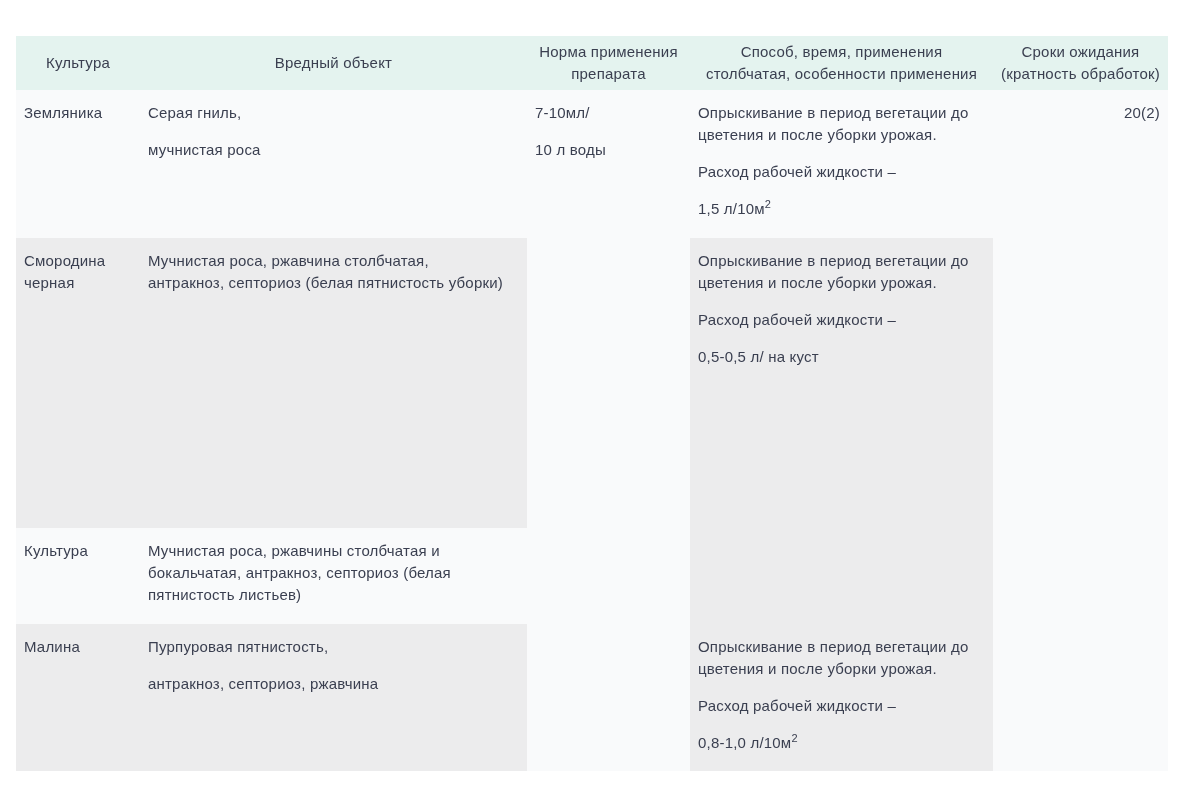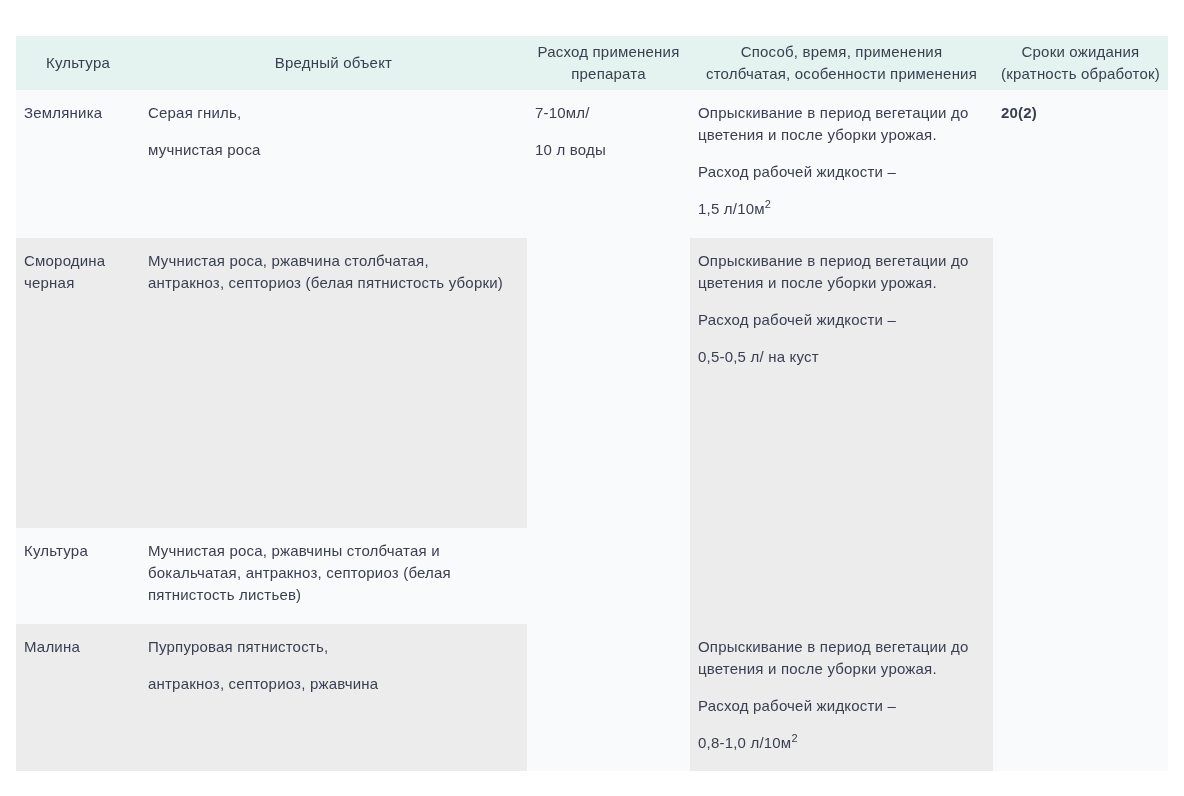--- a/index.html
+++ b/index.html
@@ -46,21 +46,21 @@
   tbody tr.r4{height:147px;}
   td{
     vertical-align:top;
     padding:12px 8px 0 8px;
     line-height:22px;
   }
   td p{margin:0 0 15px 0;}
   .bg-gray{background:var(--stripe-bg);}
   .bg-white{background:var(--cell-bg);}
   .cell-pest p{max-width:358px;}
-  .cell-waiting{text-align:left;font-weight:bold;}
+  .cell-waiting{text-align:right;}
   sup{font-size:11px;line-height:0;}
 </style>
 </head>
 <body>
 
 <div class="table-wrap">
   <table>
     <colgroup>
       <col class="c1">
         <col class="c2">
@@ -70,21 +70,21 @@
     </colgroup>
     <thead>
       <tr>
         <th>
           <span>Культура</span>
         </th>
         <th>
           <span>Вредный объект</span>
         </th>
         <th>
-          <span>Расход применения</span>
+          <span>Норма применения</span>
           <span>препарата</span>
         </th>
         <th>
           <span>Способ, время, применения</span>
           <span>столбчатая, особенности применения</span>
         </th>
         <th>
           <span>Сроки ожидания</span>
           <span>(кратность обработок)</span>
         </th>

